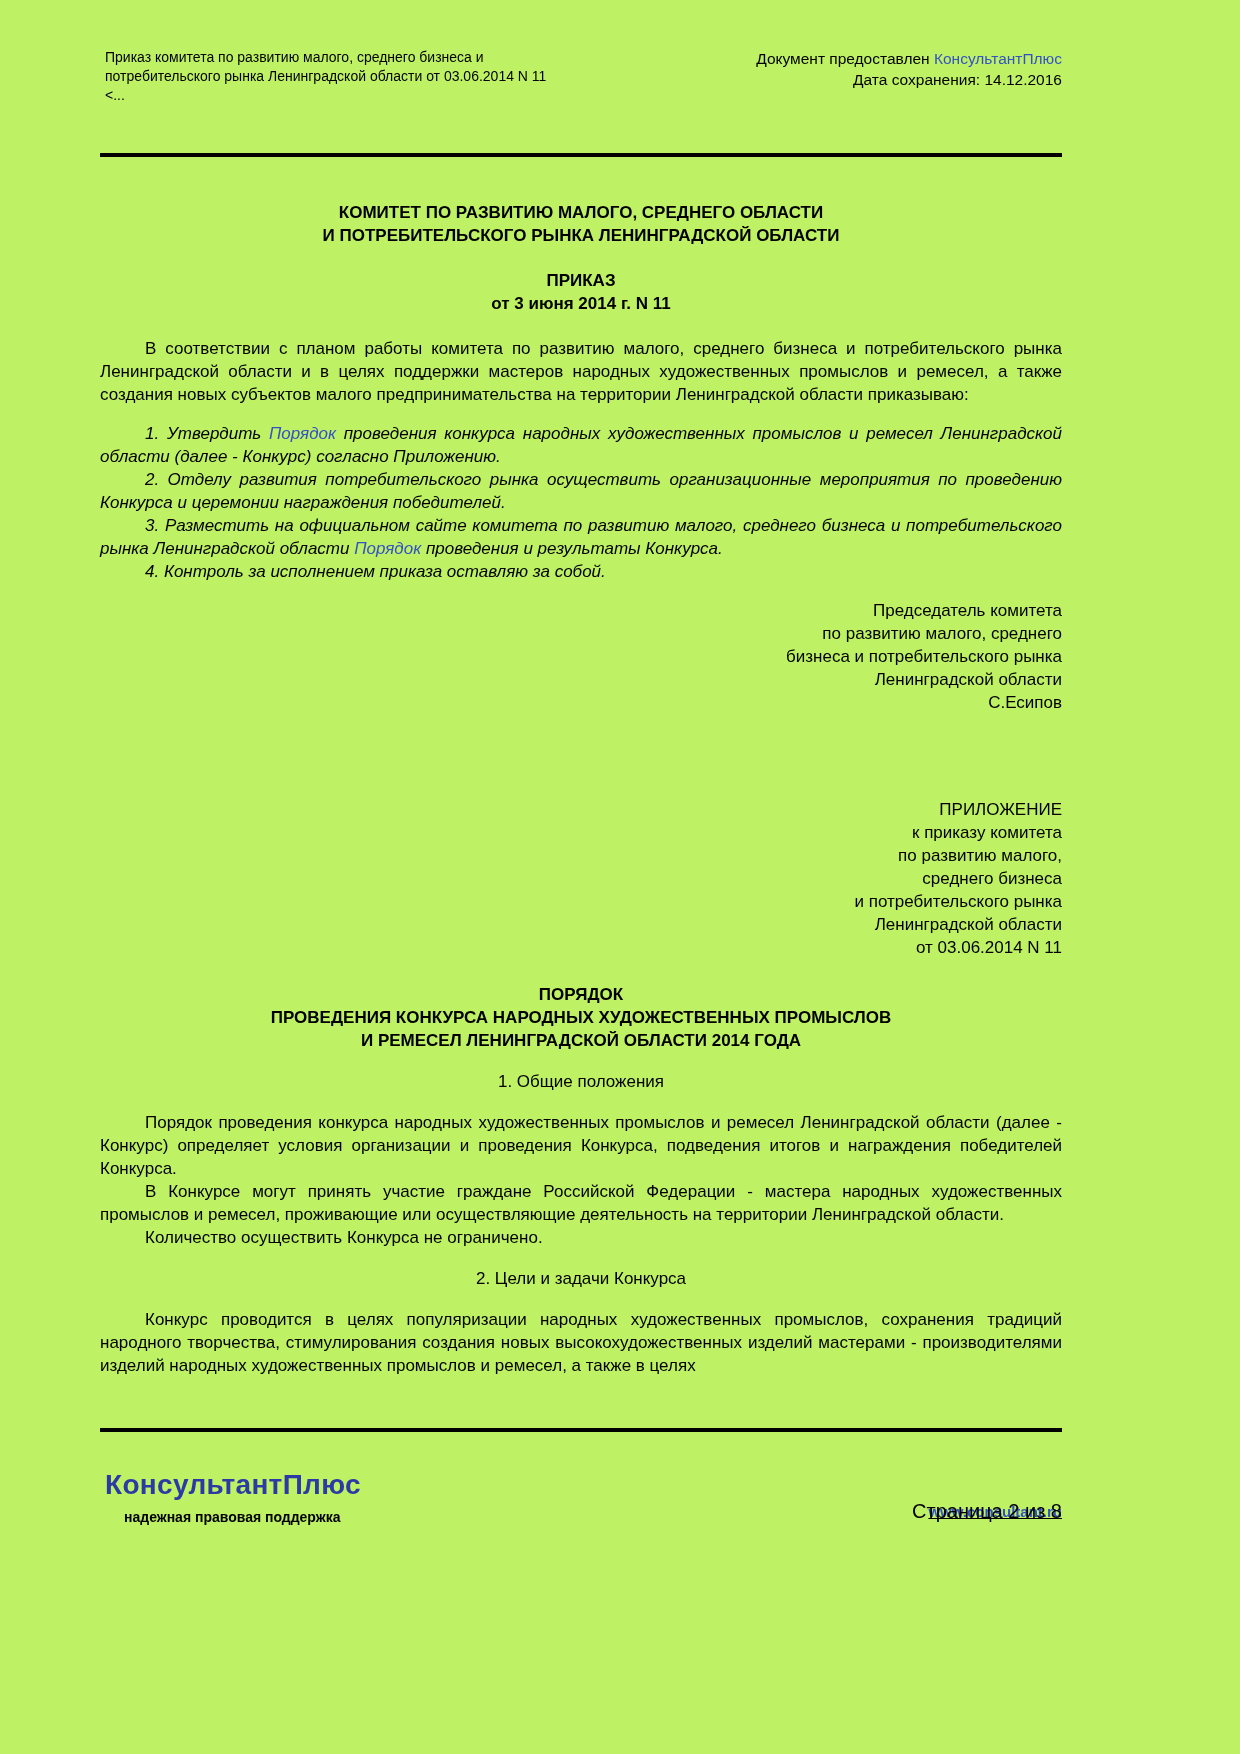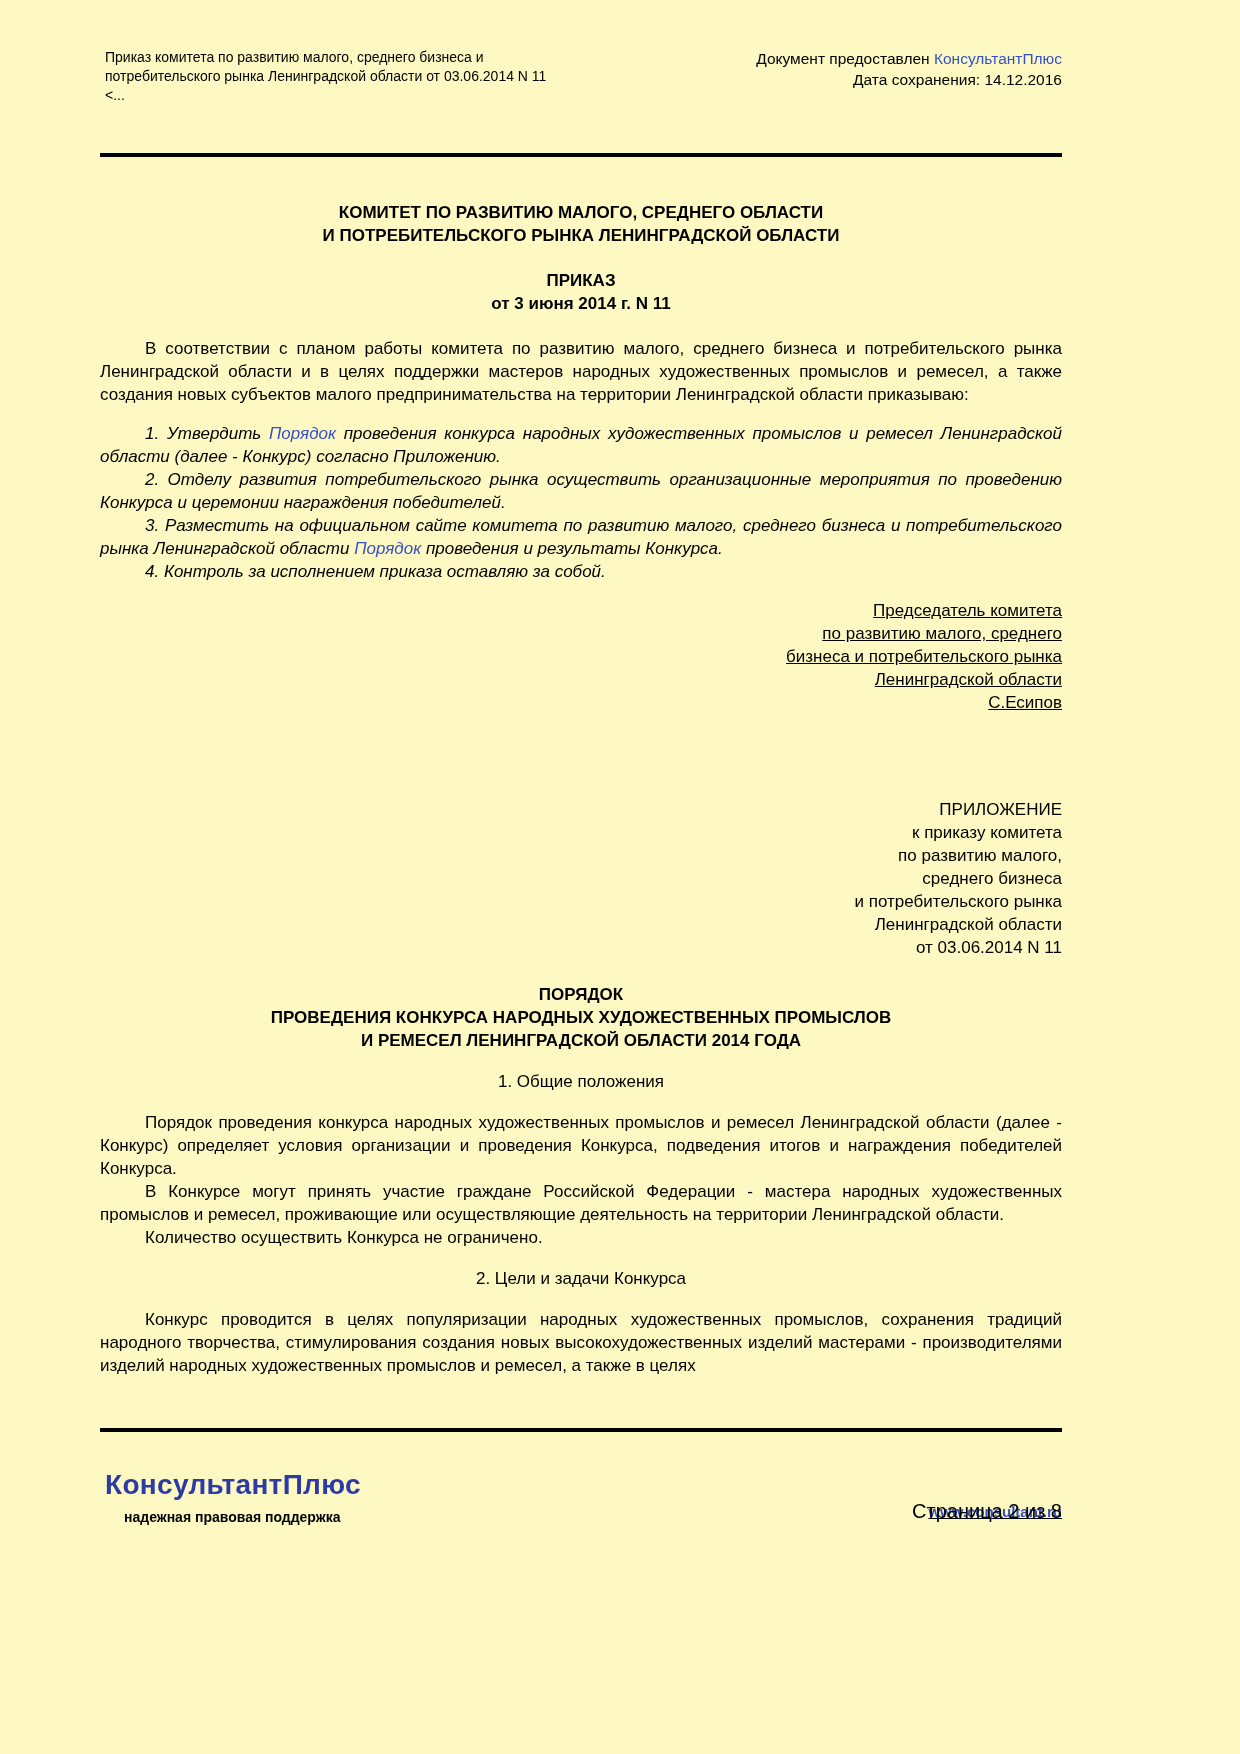--- a/index.html
+++ b/index.html
@@ -1,17 +1,17 @@
 <!DOCTYPE html>
 <html style="--link: #3452c6; --logo: #2b3aa5;"><head>
 <meta charset="utf-8">
 <style>
   html, body { margin:0; padding:0; background:#ffffff; }
   .page {
-    position:relative; width:1240px; height:1754px; background:#fef9c3; color:#000;
+    position:relative; width:1240px; height:1754px; background:#bef264; color:#000;
     font-family:"Liberation Sans", sans-serif; font-size:17px; line-height:23px;
     overflow:hidden;
   }
   .content { box-sizing:border-box; padding:48px 178px 0 100px; height:1424px; overflow:hidden; }
 
   .hdr { display:flex; justify-content:space-between; align-items:flex-start; }
   .hdr-left { width:470px; font-size:14px; line-height:19px; padding-left:5px; }
   .hdr-right { text-align:right; font-size:15.5px; line-height:21px; }
 
   .link { color:var(--link,#3452c6); text-decoration:none; cursor:pointer; }
@@ -22,21 +22,21 @@
   .bold { font-weight:bold; }
 
   .doc-title { margin-top:44px; }
   .doc-type  { margin-top:22px; }
 
   .para { text-indent:45px; text-align:justify; }
   .intro { margin-top:22px; }
   .items { margin-top:16px;font-style:italic; }
 
   .right-block { text-align:right; }
-  .signature { margin-top:16px;text-decoration:underline; }
+  .signature { margin-top:16px; }
   .appendix  { margin-top:84px; }
 
   .poryadok-title { margin-top:24px; }
   .sec-heading { margin-top:18px; text-align:center; }
   .sec-paras { margin-top:18px; }
 
   .footer-rule { position:absolute; left:100px; right:178px; top:1428px; height:4px; background:#000; }
   .footer { position:absolute; left:105px; right:178px; top:1462px; height:90px; }
   .logo { position:absolute; left:0; top:8px; font-size:28px; line-height:30px; font-weight:bold; color:var(--logo,#2b3aa5); letter-spacing:0.3px; }
   .tagline { position:absolute; left:19px; top:44px; font-size:14px; font-weight:bold; color:#000; }

